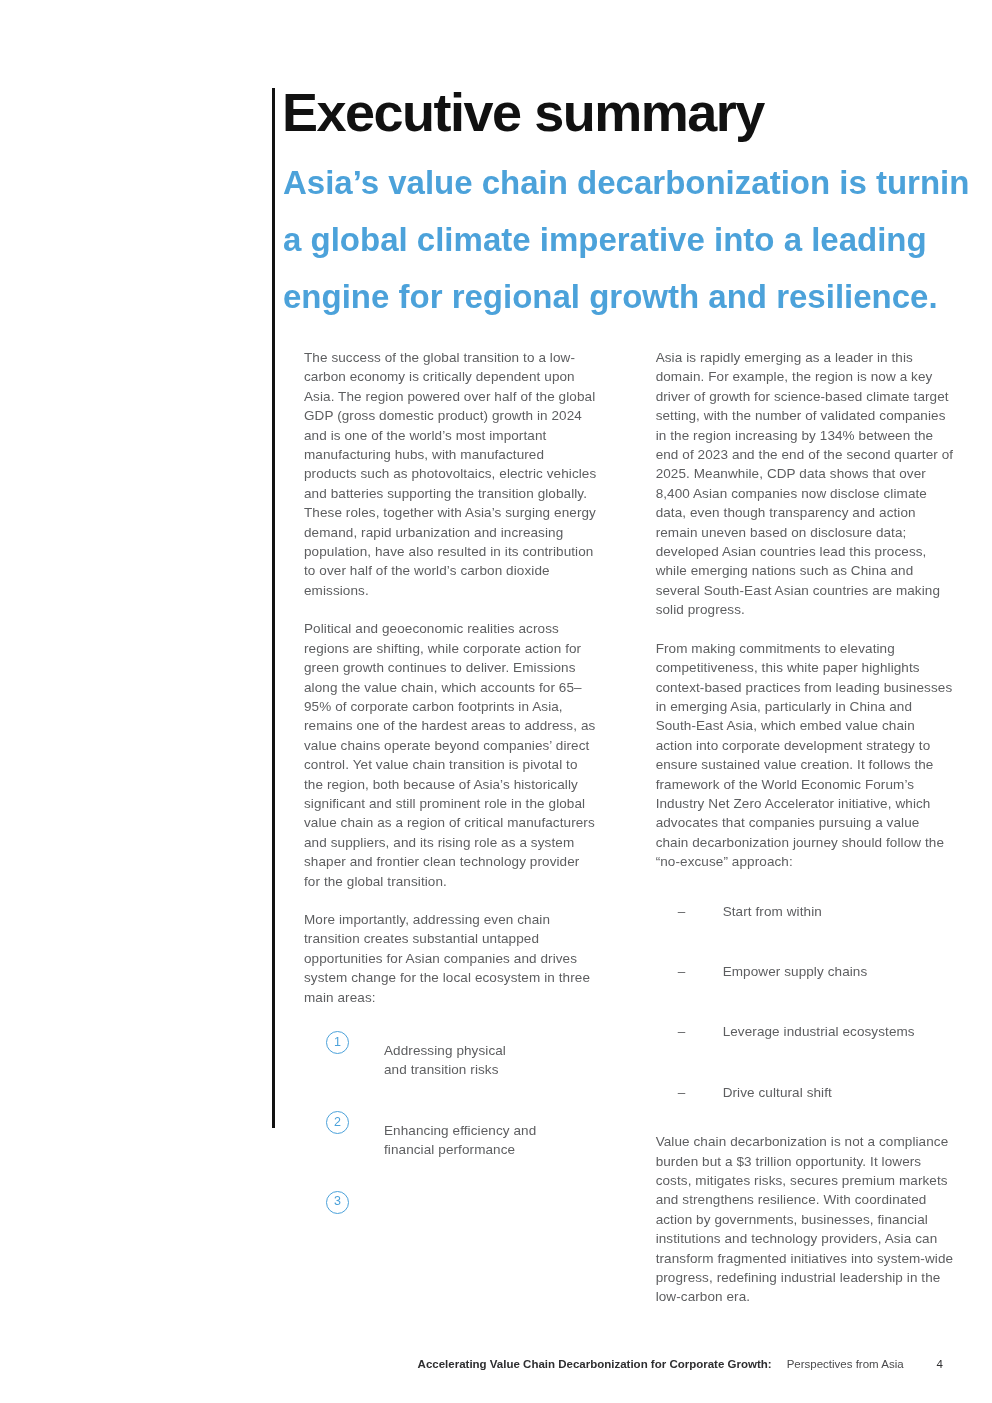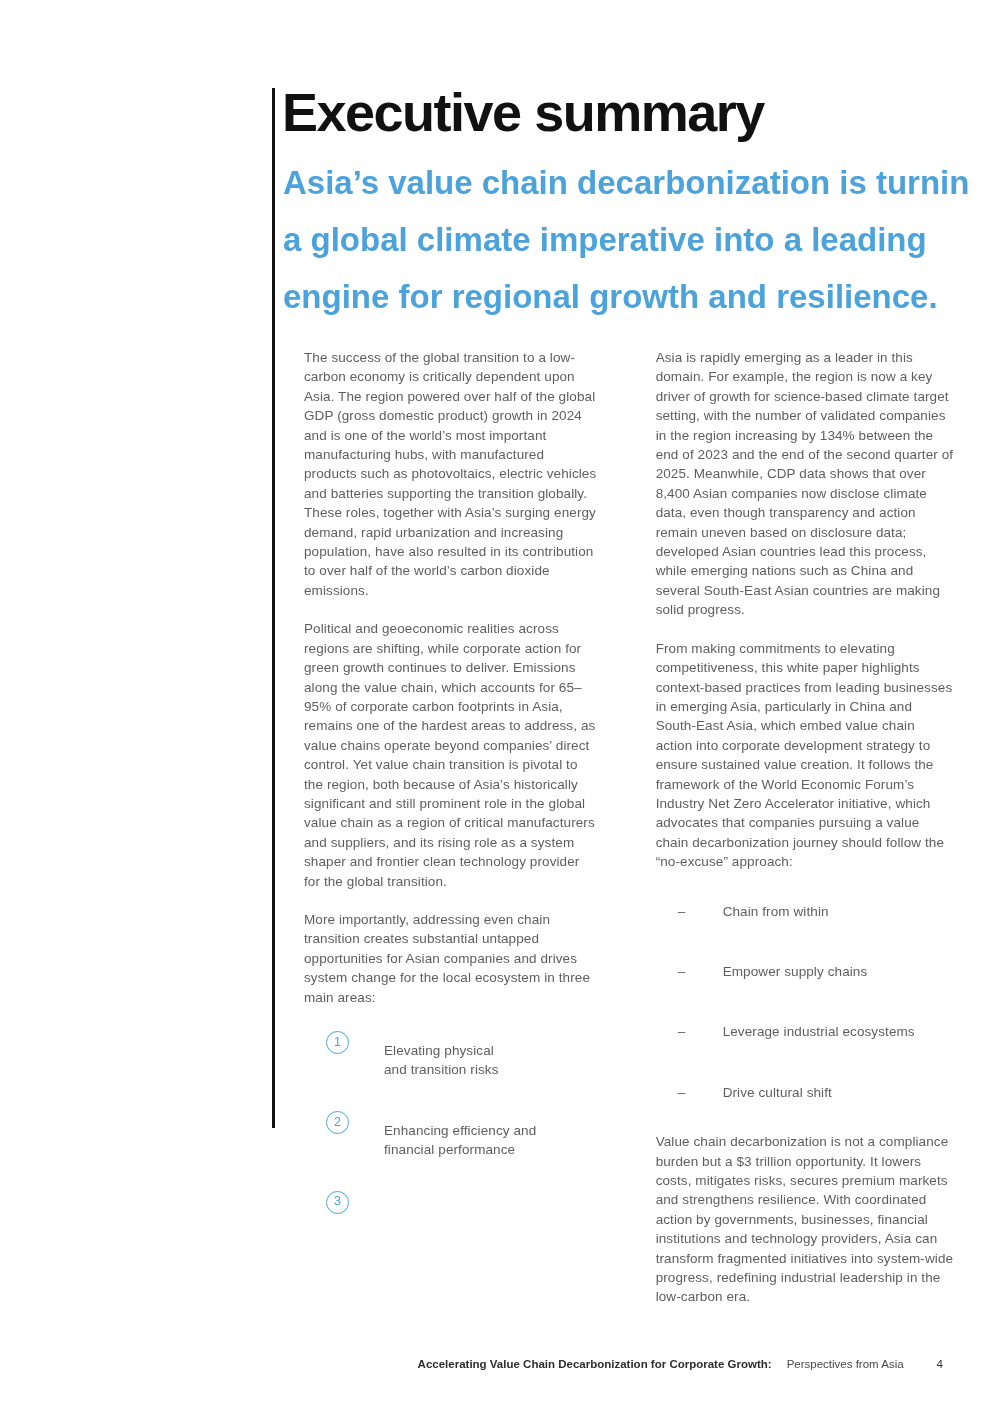--- a/index.html
+++ b/index.html
@@ -114,42 +114,42 @@
   <div class="columns">
 
     <div class="col-left">
       <p>The success of the global transition to a low-carbon economy is critically dependent upon Asia. The region powered over half of the global GDP (gross domestic product) growth in 2024 and is one of the world’s most important manufacturing hubs, with manufactured products such as photovoltaics, electric vehicles and batteries supporting the transition globally. These roles, together with Asia’s surging energy demand, rapid urbanization and increasing population, have also resulted in its contribution to over half of the world’s carbon dioxide emissions.</p>
       <p>Political and geoeconomic realities across regions are shifting, while corporate action for green growth continues to deliver. Emissions along the value chain, which accounts for 65–95% of corporate carbon footprints in Asia, remains one of the hardest areas to address, as value chains operate beyond companies’ direct control. Yet value chain transition is pivotal to the region, both because of Asia’s historically significant and still prominent role in the global value chain as a region of critical manufacturers and suppliers, and its rising role as a system shaper and frontier clean technology provider for the global transition.</p>
       <p>More importantly, addressing even chain transition creates substantial untapped opportunities for Asian companies and drives system change for the local ecosystem in three main areas:</p>
 
       <div class="num-list">
         <div class="num-item">
           <span class="num-badge">1</span>
-          <span class="num-text">Elevating physical
+          <span class="num-text">Addressing physical
 and transition risks</span>
         </div>
         <div class="num-item">
           <span class="num-badge">2</span>
           <span class="num-text">Enhancing efficiency and
 financial performance</span>
         </div>
         <div class="num-item">
           <span class="num-badge">3</span>
         </div>
       </div>
     </div>
 
     <div class="col-right">
       <p>Asia is rapidly emerging as a leader in this domain. For example, the region is now a key driver of growth for science-based climate target setting, with the number of validated companies in the region increasing by 134% between the end of 2023 and the end of the second quarter of 2025. Meanwhile, CDP data shows that over 8,400 Asian companies now disclose climate data, even though transparency and action remain uneven based on disclosure data; developed Asian countries lead this process, while emerging nations such as China and several South-East Asian countries are making solid progress.</p>
       <p>From making commitments to elevating competitiveness, this white paper highlights context-based practices from leading businesses in emerging Asia, particularly in China and South-East Asia, which embed value chain action into corporate development strategy to ensure sustained value creation. It follows the framework of the World Economic Forum’s Industry Net Zero Accelerator initiative, which advocates that companies pursuing a value chain decarbonization journey should follow the “no-excuse” approach:</p>
 
       <div class="dash-list">
         <div class="dash-item">
           <span class="dash-marker">–</span>
-          <span>Chain from within</span>
+          <span>Start from within</span>
         </div>
         <div class="dash-item">
           <span class="dash-marker">–</span>
           <span>Empower supply chains</span>
         </div>
         <div class="dash-item">
           <span class="dash-marker">–</span>
           <span>Leverage industrial ecosystems</span>
         </div>
         <div class="dash-item">

